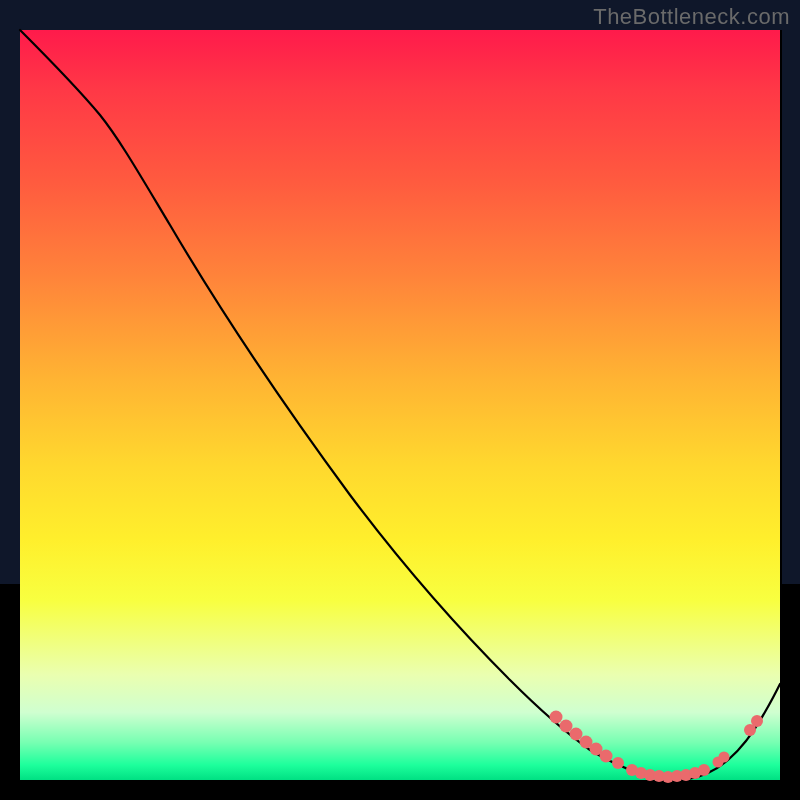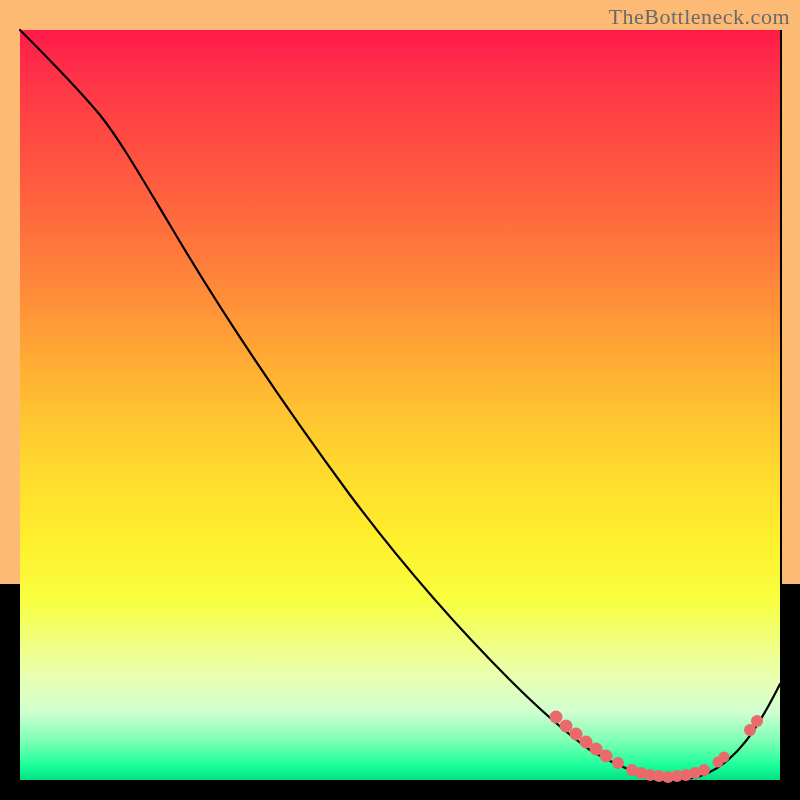--- a/index.html
+++ b/index.html
@@ -8,22 +8,21 @@
     width: 800px;
     height: 800px;
     background: #000;
     font-family: Arial, Helvetica, sans-serif;
     overflow: hidden;
   }
   .frame {
     position: relative;
     width: 800px;
     height: 584px;
-    background: #fdba74;
-    font-family: Liberation Serif, serif;
+    background: #0f172a;
   }
   .watermark {
     position: absolute;
     top: 4px;
     right: 10px;
     color: #6a6a6a;
     font-size: 22px;
     font-weight: 500;
     letter-spacing: 0.5px;
     z-index: 5;

